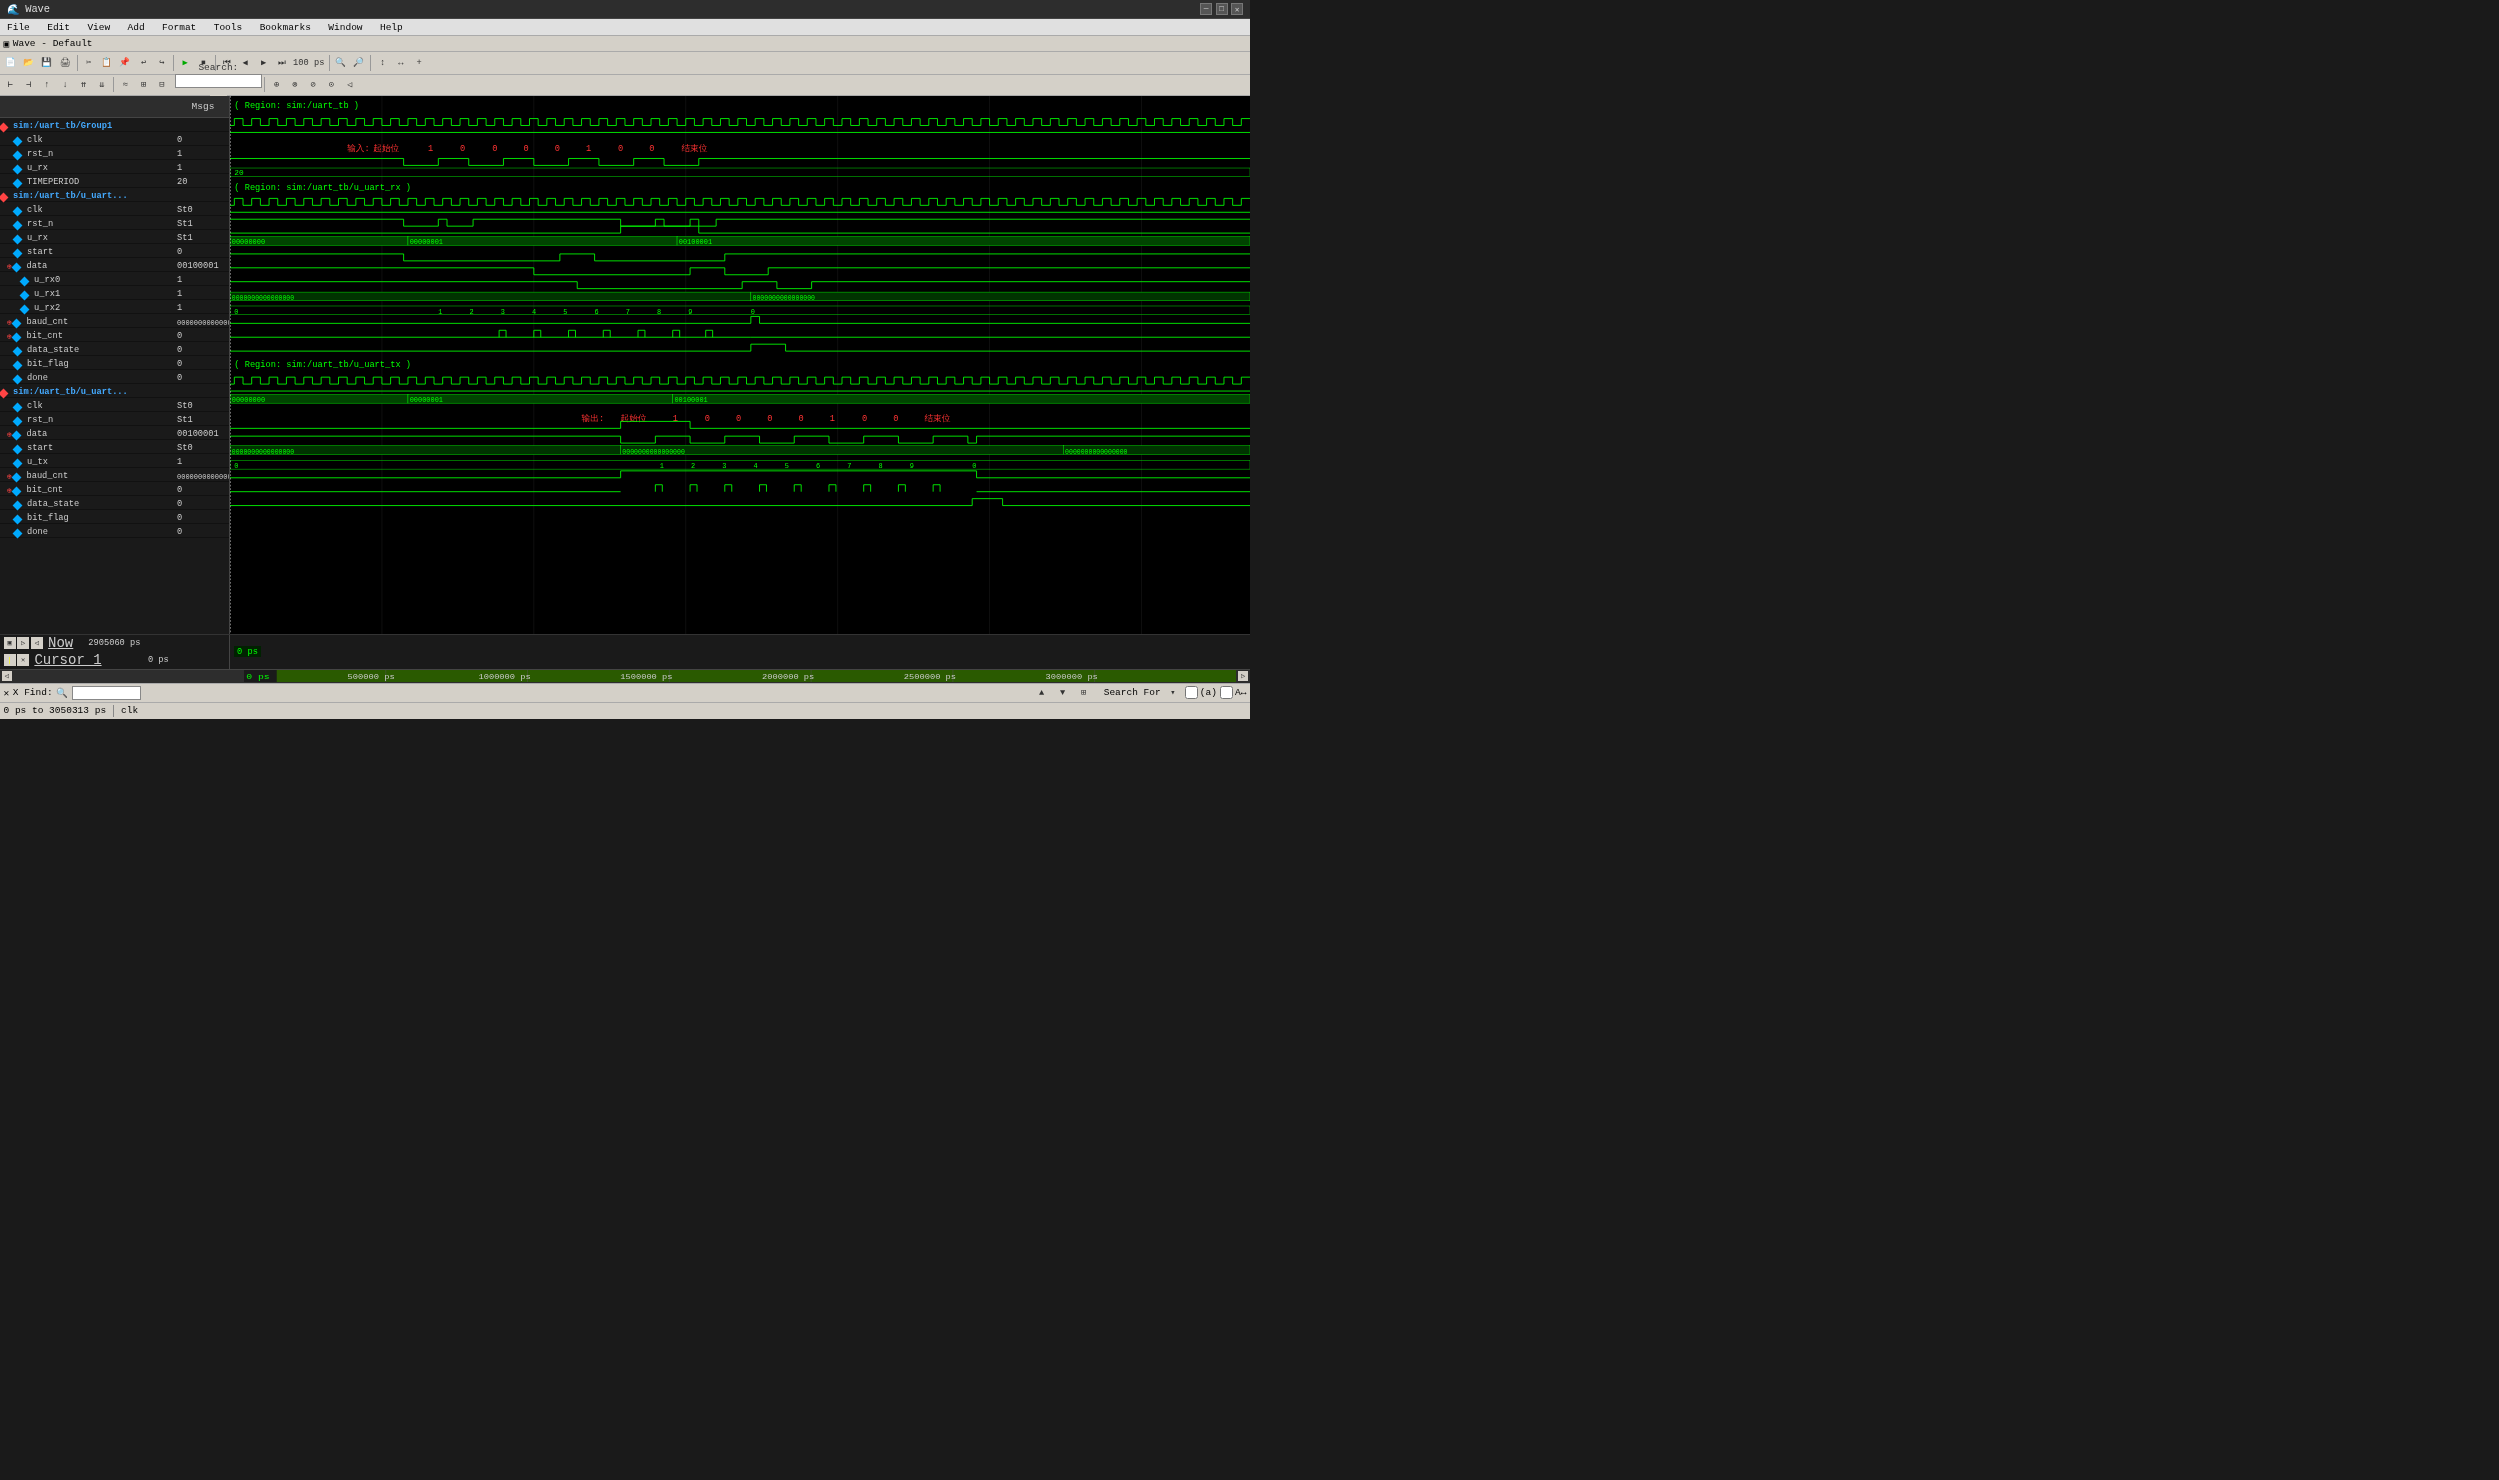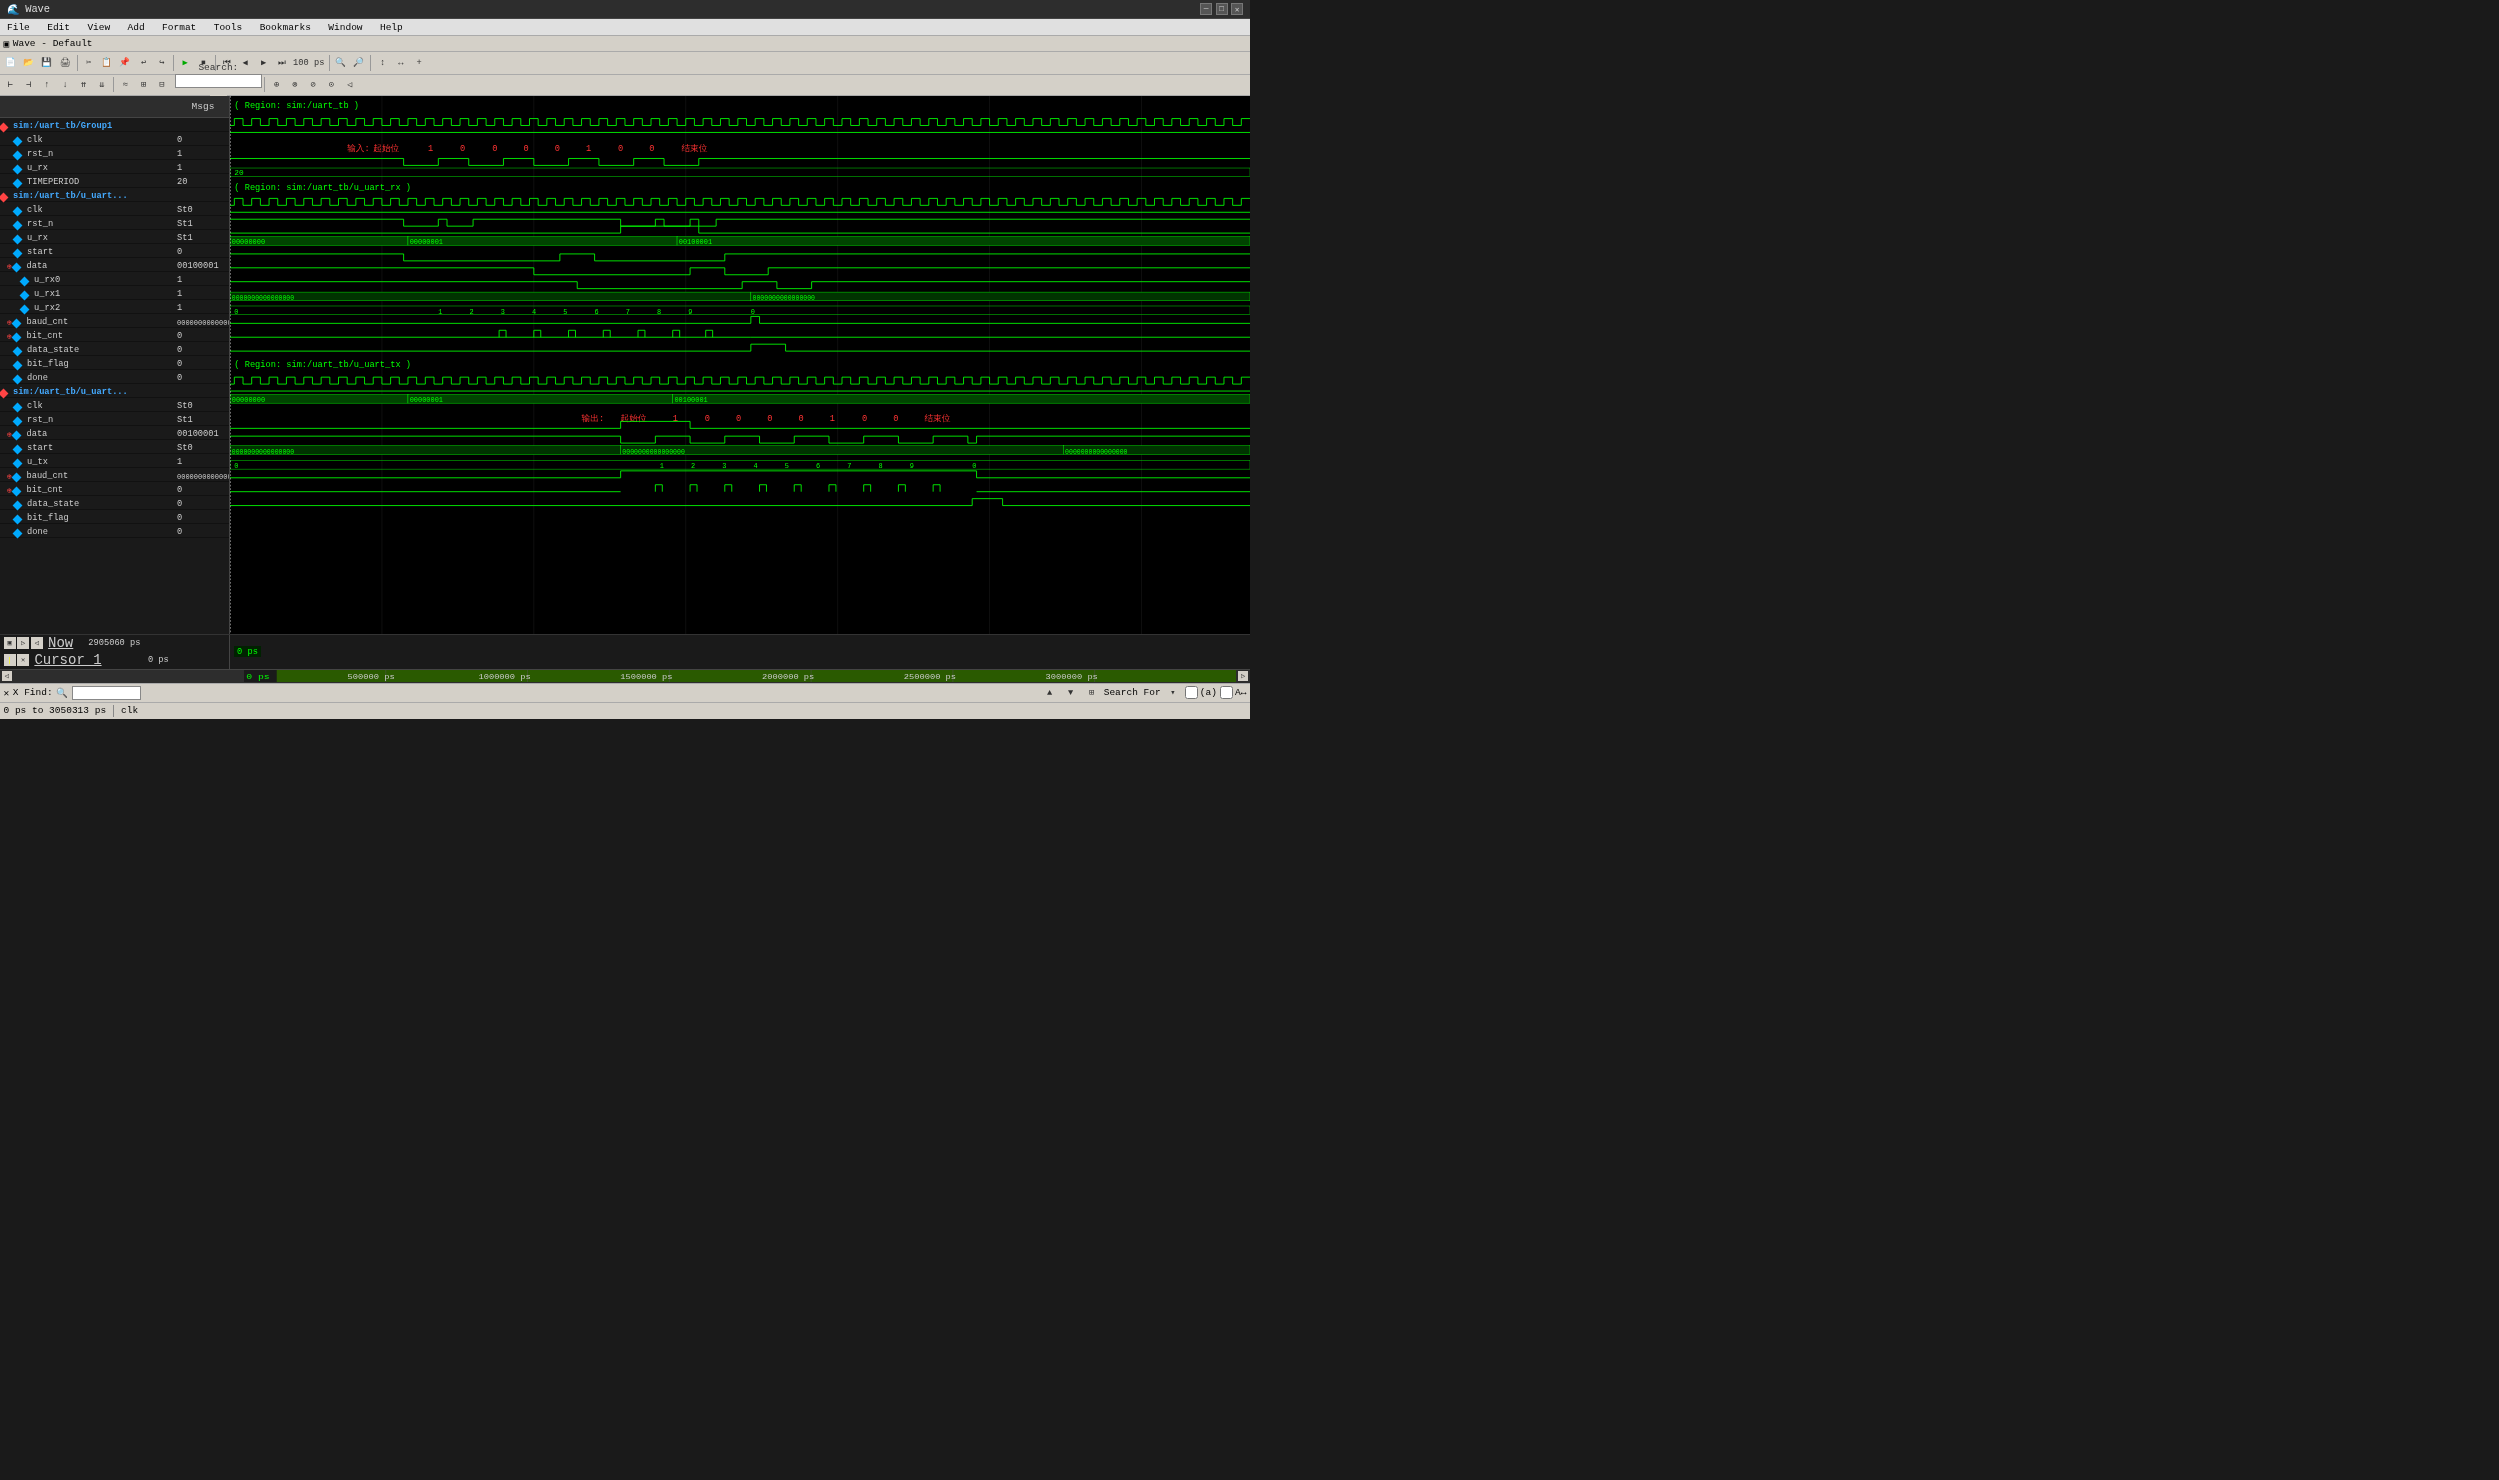--- a/index.html
+++ b/index.html
@@ -854,21 +854,21 @@
 
 <div class="find-bar">
   <span style="cursor:pointer;">✕</span>
   <span>X Find:</span>
   <span>🔍</span>
   <input class="find-input" type="text" style="">
   <div style="flex:1;"></div>
   <div class="tool-btn">▲</div>
   <div class="tool-btn">▼</div>
   <div class="tool-btn">⊞</div>
-  <span style="margin-left:0;">Search For</span>
+  <span style="margin-left:8px;">Search For</span>
   <div class="tool-btn">▾</div>
   <label style="display:flex;align-items:center;gap:1.7px;">
     <input type="checkbox" style="">
     <span>(a)</span>
   </label>
   <label style="display:flex;align-items:center;gap:1.7px;">
     <input type="checkbox" style="">
     <span>A↔</span>
   </label>
 </div>

